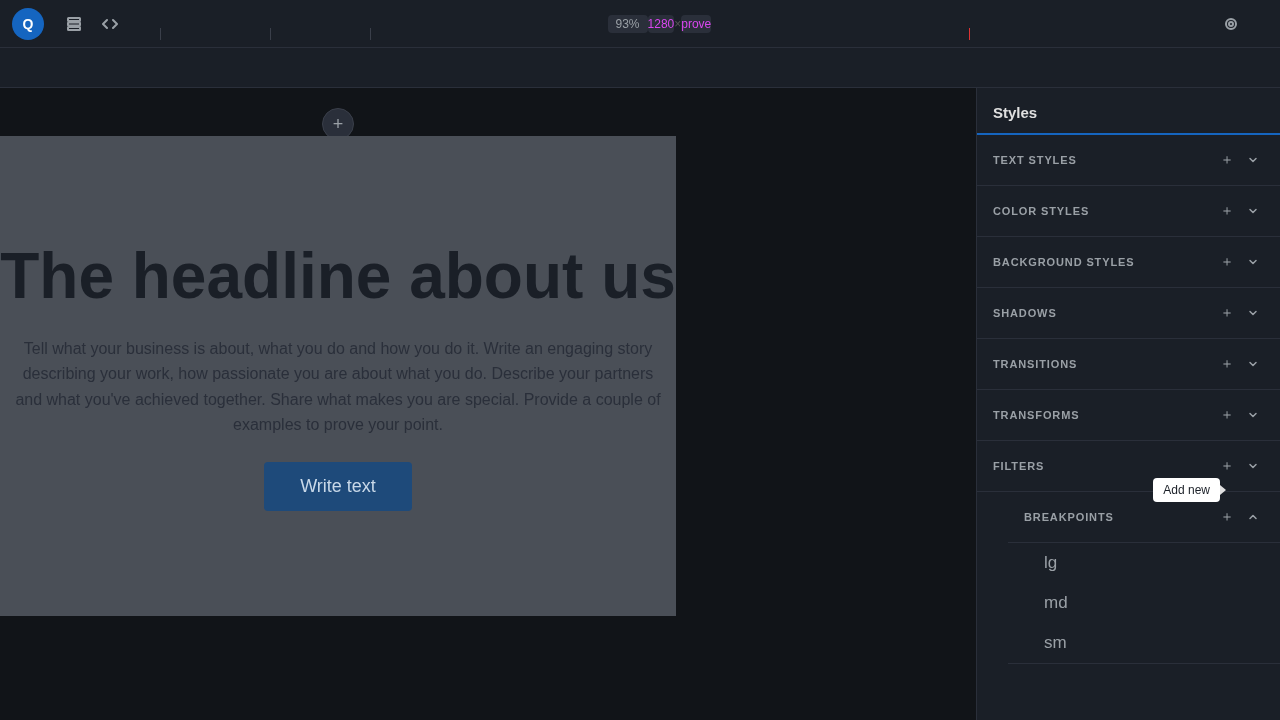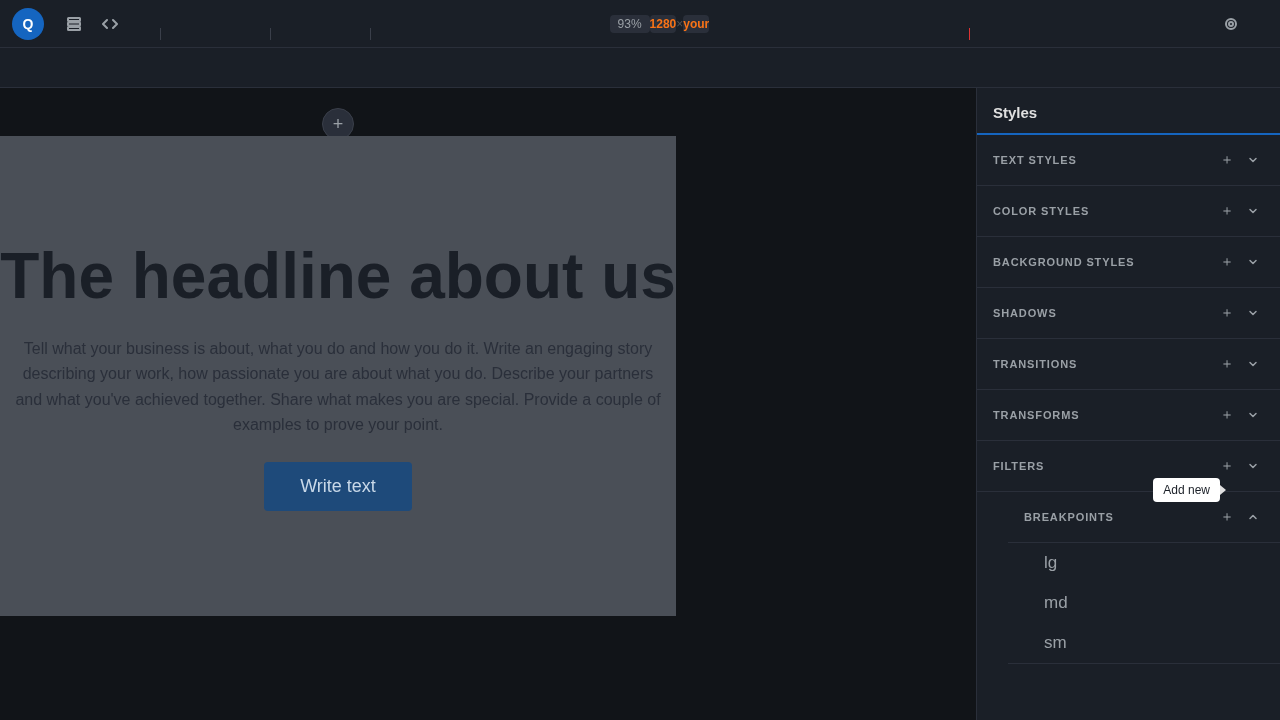--- a/index.html
+++ b/index.html
@@ -67,23 +67,22 @@
       border-radius: 4px;
       padding: 2px 8px;
       font-size: 12px;
       cursor: pointer;
     }
     .dim-input {
       background: #2a2f3a;
       border-radius: 4px;
       padding: 2px 0;
       font-size: 12px;
-      color: #f97316;
-      cursor: pointer;
-      font-weight: bold;
+      color: #d946ef;
+      cursor: pointer;
     }
     .dim-sep { color: #555; font-size: 12px; }
     .topbar-right {
       display: flex;
       align-items: center;
       gap: 24px;
       flex-direction: column;
     }
     .topbar-right .icon-btn {
       width: 28px;
@@ -343,21 +342,21 @@
           <polyline points="5,4 1,8 5,12"></polyline>
           <polyline points="11,4 15,8 11,12"></polyline>
         </svg>
     </div>
   </div>
 
   <div class="topbar-center">
     <div class="zoom-val">93%</div>
     <div class="dim-input">1280</div>
     <span class="dim-sep">×</span>
-    <div class="dim-input">your</div>
+    <div class="dim-input">prove</div>
   </div>
 
   <div class="topbar-right">
     <div class="icon-btn">
       <svg class="svg-icon" viewBox="0 0 16 16">
           <path d="M3 7 C3 4 5.5 2 8 2 C11 2 13 4.5 13 7 C13 9.5 11 12 8 12 L5 12"></path>
           <polyline points="3,9 3,6 6,6"></polyline>
         </svg>
     </div>
     <div class="icon-btn">

